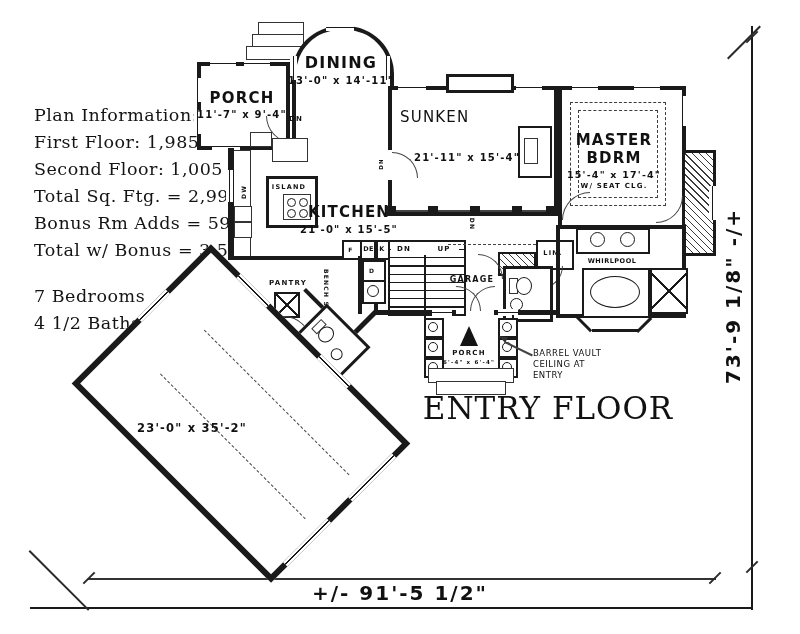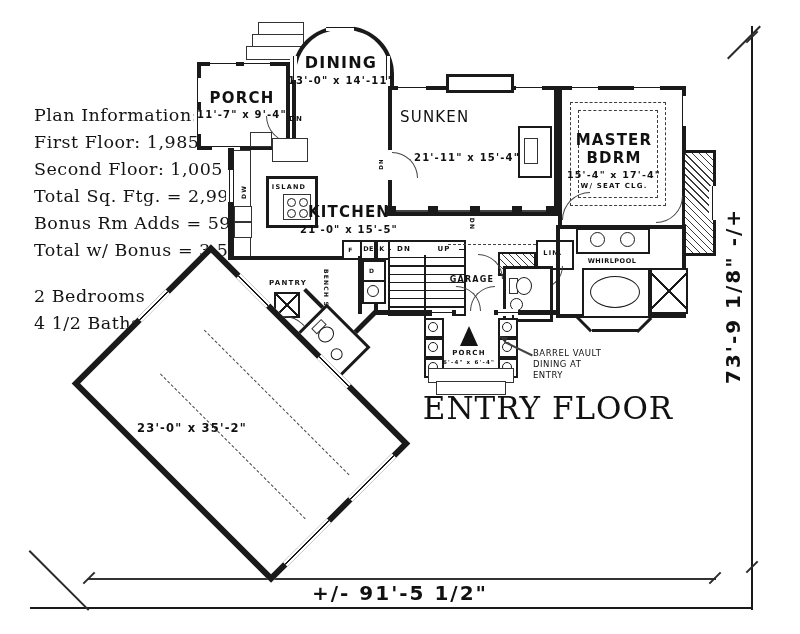--- a/index.html
+++ b/index.html
@@ -66,21 +66,21 @@
 
   <div class="a pinfo ser" style="left:34px;top:102px">
     <div>Plan Information:</div>
     <div>First Floor: 1,985</div>
     <div>Second Floor: 1,005</div>
     <div>Total Sq. Ftg. = 2,990</div>
     <div>Bonus Rm Adds = 595</div>
     <div>Total w/ Bonus = 3,585</div>
   </div>
   <div class="a pinfo ser" style="left:34px;top:283px">
-    <div>2 Bedrooms</div>
+    <div>7 Bedrooms</div>
     <div>4 1/2 Baths</div>
   </div>
 
   <div class="lbl ser" style="left:548px;top:408px;font-size:31px;letter-spacing:1px">ENTRY FLOOR</div>
 
   <div class="a b1" style="left:258px;top:22px;width:44px;height:12px"></div>
   <div class="a b1" style="left:252px;top:34px;width:50px;height:12px"></div>
   <div class="a b1" style="left:246px;top:46px;width:58px;height:12px"></div>
   <div class="rm" style="left:197px;top:62px;width:85px;height:80px"></div>
   <div class="winh" style="left:210px;top:60px;width:26px"></div>
@@ -166,21 +166,21 @@
   <div class="a b2" style="left:498px;top:358px;width:16px;height:16px"></div>
   <div class="circ" style="left:502px;top:362px;width:8px;height:8px"></div>
   <div class="tri" style="left:460px;top:326px"></div>
   <div class="lbl" style="left:469px;top:353px;font-size:7px">PORCH</div>
   <div class="lbl" style="left:469px;top:362px;font-size:5.5px">6'-4" x 6'-4"</div>
   <div class="a b1" style="left:428px;top:368px;width:84px;height:13px"></div>
   <div class="a b1" style="left:436px;top:381px;width:68px;height:12px"></div>
 
   <div class="ll" style="left:533px;top:348px;font-size:8.5px;letter-spacing:0.5px;line-height:11px">
     <div>BARREL VAULT</div>
-    <div>DINING AT</div>
+    <div>CEILING AT</div>
     <div>ENTRY</div>
   </div>
   <div class="seg thin" style="left:505px;top:341px;width:31px;transform:rotate(26deg)"></div>
   <div class="a" style="left:498px;top:335px;width:0;height:0;border-top:3.5px solid transparent;border-bottom:3.5px solid transparent;border-right:9px solid #333;transform:rotate(26deg)"></div>
 
   <div class="rm" style="left:388px;top:86px;width:162px;height:122px"></div>
   <div class="a b3" style="left:446px;top:74px;width:62px;height:13px"></div>
   <div class="winh" style="left:398px;top:84px;width:28px"></div>
   <div class="winh" style="left:516px;top:84px;width:26px"></div>
   <div class="a" style="left:386px;top:150px;width:8px;height:30px;background:#fff"></div>

